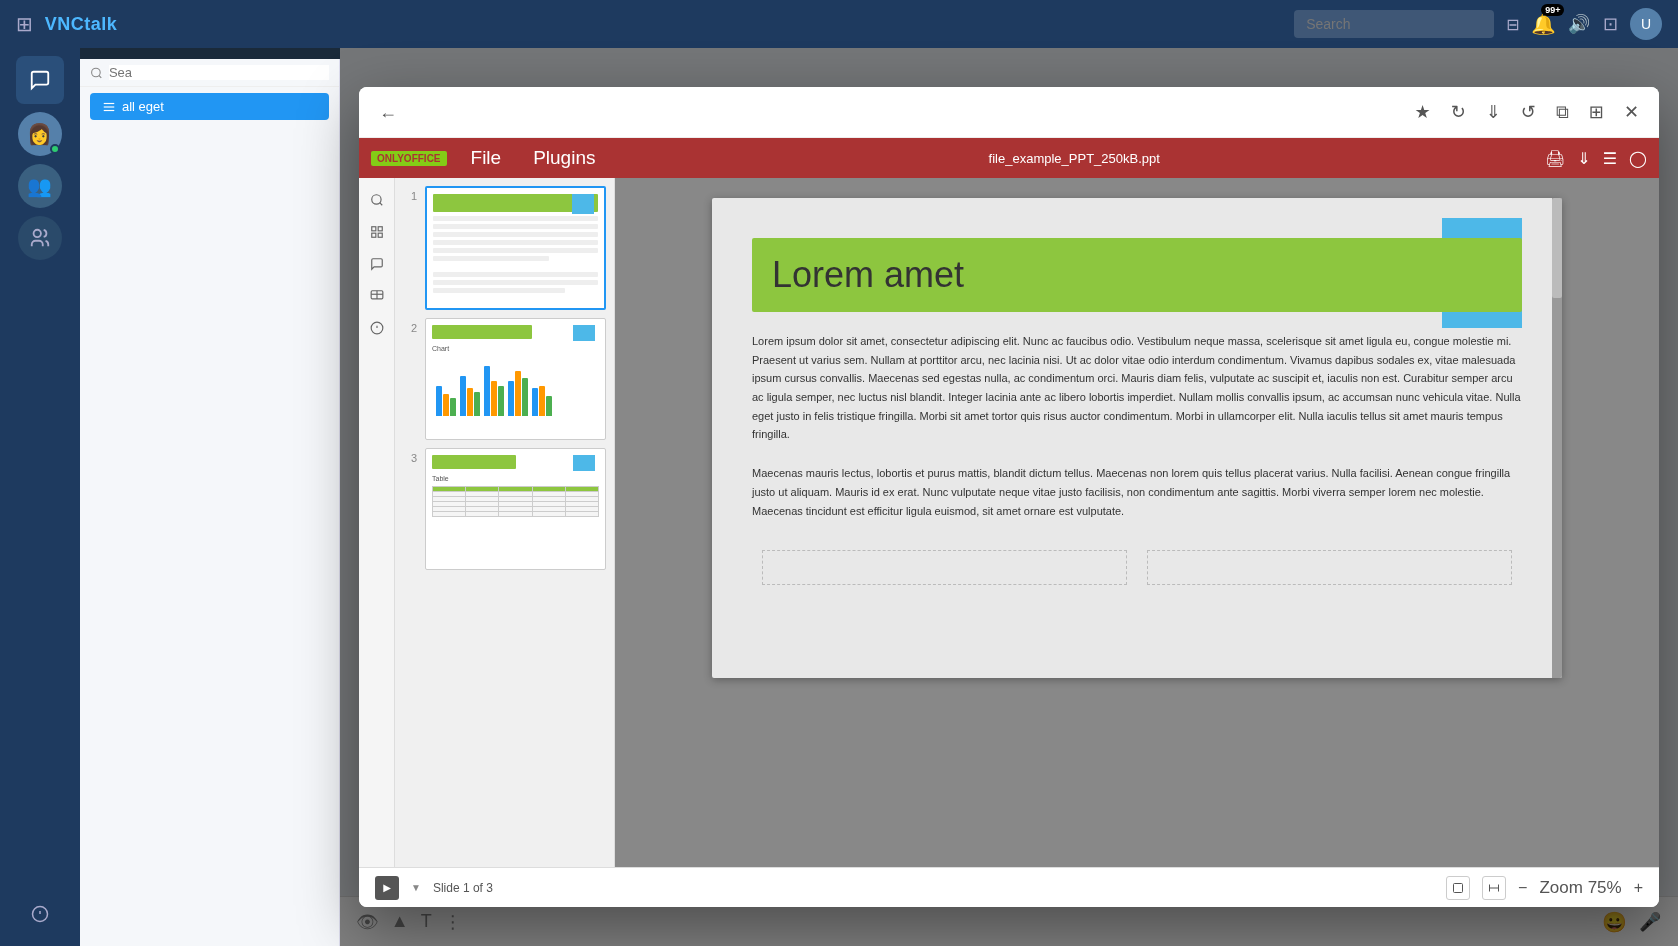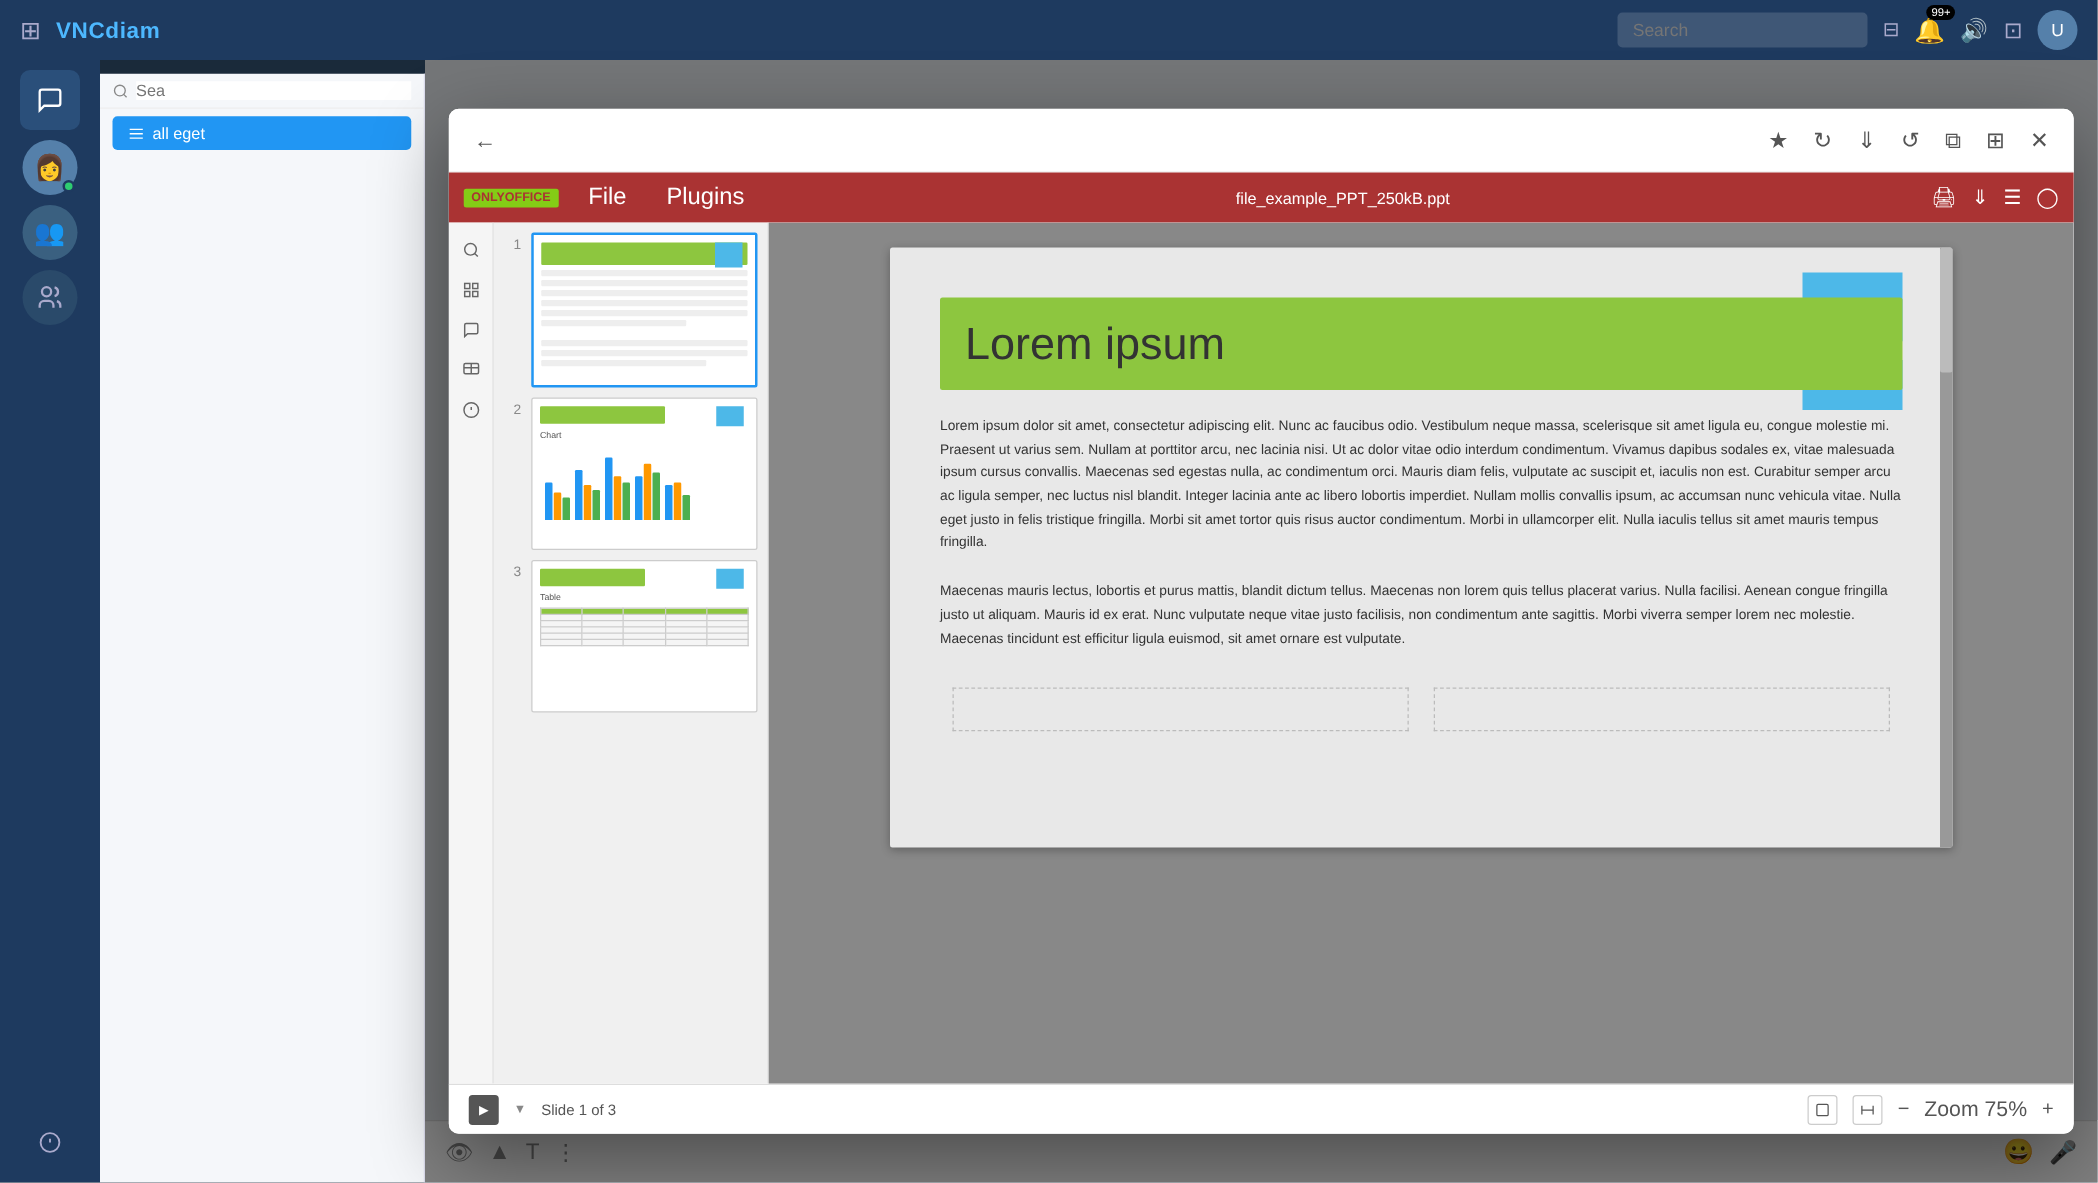--- a/index.html
+++ b/index.html
@@ -455,34 +455,34 @@
     .notif-wrapper {
       position: relative;
       cursor: pointer;
     }
     .notif-badge {
       position: absolute;
       top: -8px; right: -8px;
       background: #000000;
       color: white;
       font-size: 9px;
-      font-weight: normal;
+      font-weight: bold;
       padding: 1px 4px;
       border-radius: 8px;
       min-width: 18px;
       text-align: center;
     }
   </style>
 </head>
 <body>
 
 <div class="top-nav">
   <span class="nav-grid-icon">⊞</span>
   <span class="nav-logo">
-    <span>VNC</span><span style="color:#4db8ff">diam</span>
+    <span>VNC</span><span style="color:#4db8ff">talk</span>
   </span>
   <div class="nav-spacer"></div>
   <input class="nav-search-box" type="text" placeholder="Search" style="">
   <span class="nav-filter-icon">⊟</span>
   <div class="notif-wrapper">
     <span style="color:#aac;font-size:20px;">🔔</span>
     <span class="notif-badge">99+</span>
   </div>
   <span class="nav-bell">🔊</span>
   <span class="nav-layout">⊡</span>
@@ -729,21 +729,21 @@
           <div class="main-slide-area">
 
             <div class="slide-container">
 
               <div class="slide-corner-box1"></div>
               <div class="slide-corner-box2"></div>
 
               <div class="slide-inner">
 
                 <div class="slide-header-bar">
-                  <div class="slide-title">Lorem ipsum</div>
+                  <div class="slide-title">Lorem amet</div>
                 </div>
 
                 <p class="slide-body-text">Lorem ipsum dolor sit amet, consectetur adipiscing elit. Nunc ac faucibus odio. Vestibulum neque massa, scelerisque sit amet ligula eu, congue molestie mi. Praesent ut varius sem. Nullam at porttitor arcu, nec lacinia nisi. Ut ac dolor vitae odio interdum condimentum. Vivamus dapibus sodales ex, vitae malesuada ipsum cursus convallis. Maecenas sed egestas nulla, ac condimentum orci. Mauris diam felis, vulputate ac suscipit et, iaculis non est. Curabitur semper arcu ac ligula semper, nec luctus nisl blandit. Integer lacinia ante ac libero lobortis imperdiet. Nullam mollis convallis ipsum, ac accumsan nunc vehicula vitae. Nulla eget justo in felis tristique fringilla. Morbi sit amet tortor quis risus auctor condimentum. Morbi in ullamcorper elit. Nulla iaculis tellus sit amet mauris tempus fringilla.</p>
                 <p class="slide-body-text2">Maecenas mauris lectus, lobortis et purus mattis, blandit dictum tellus. Maecenas non lorem quis tellus placerat varius. Nulla facilisi. Aenean congue fringilla justo ut aliquam. Mauris id ex erat. Nunc vulputate neque vitae justo facilisis, non condimentum ante sagittis. Morbi viverra semper lorem nec molestie. Maecenas tincidunt est efficitur ligula euismod, sit amet ornare est vulputate.</p>
 
                 <div class="slide-placeholders">
                   <div class="slide-placeholder"></div>
                   <div class="slide-placeholder"></div>
                 </div>
               </div>

